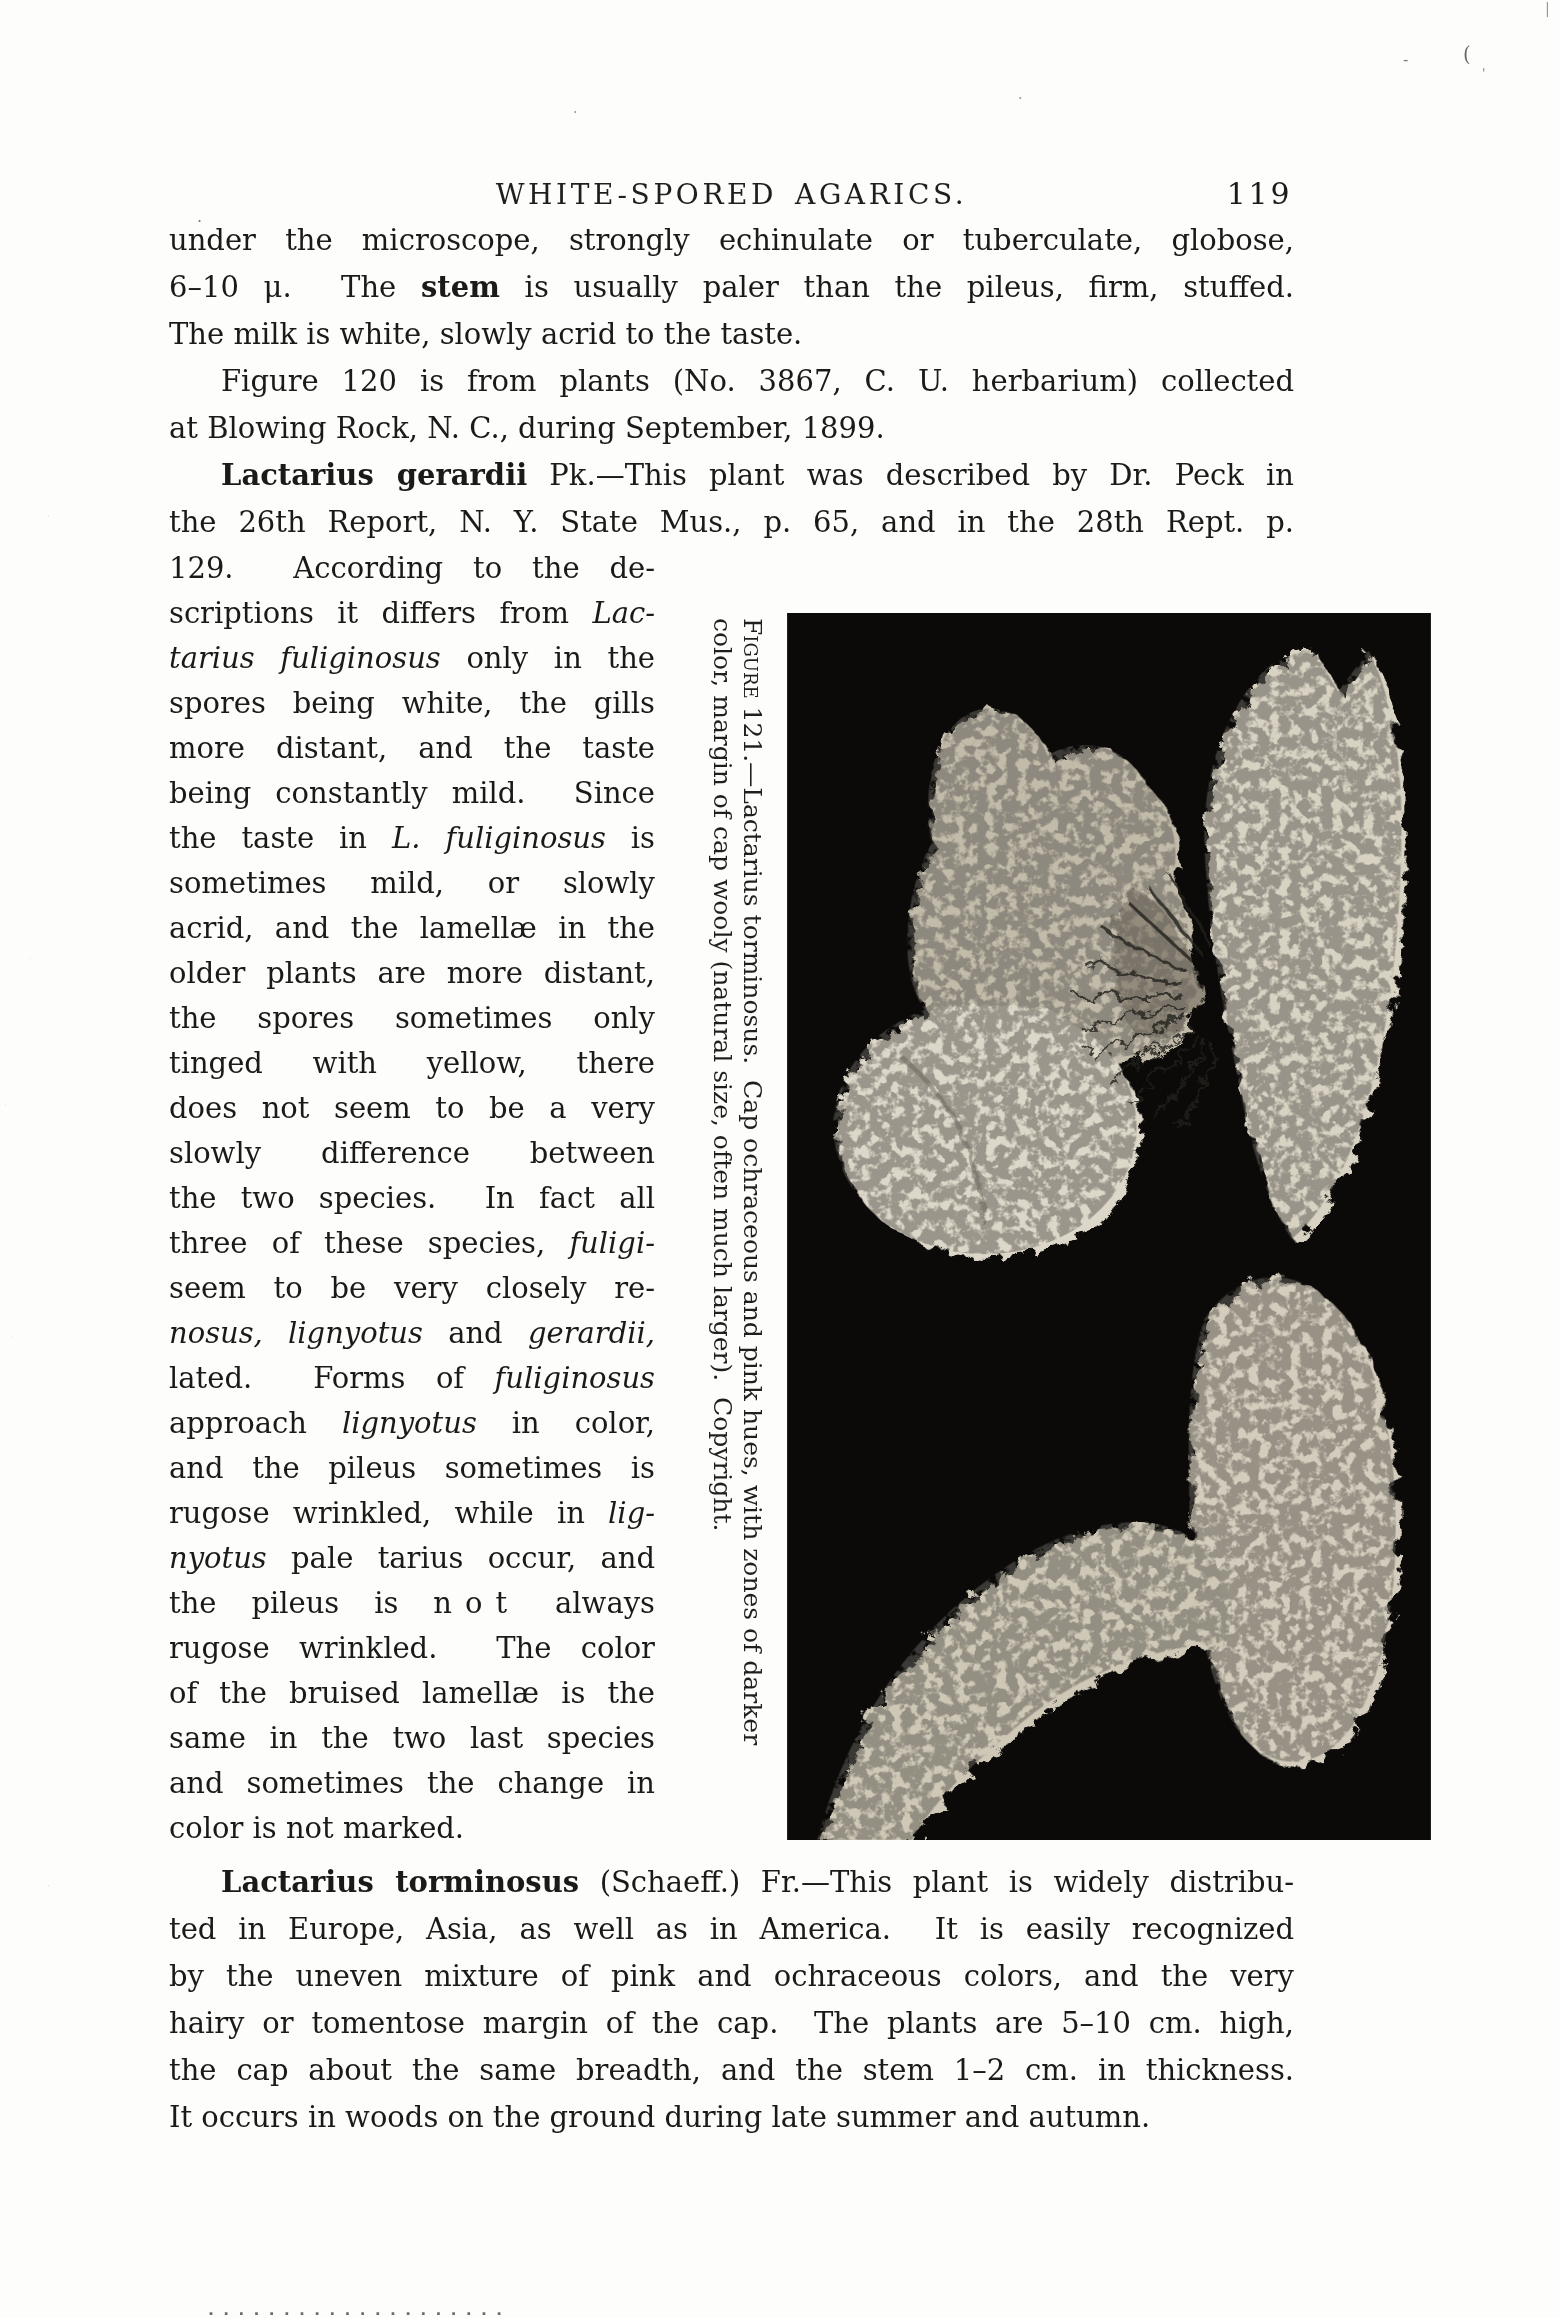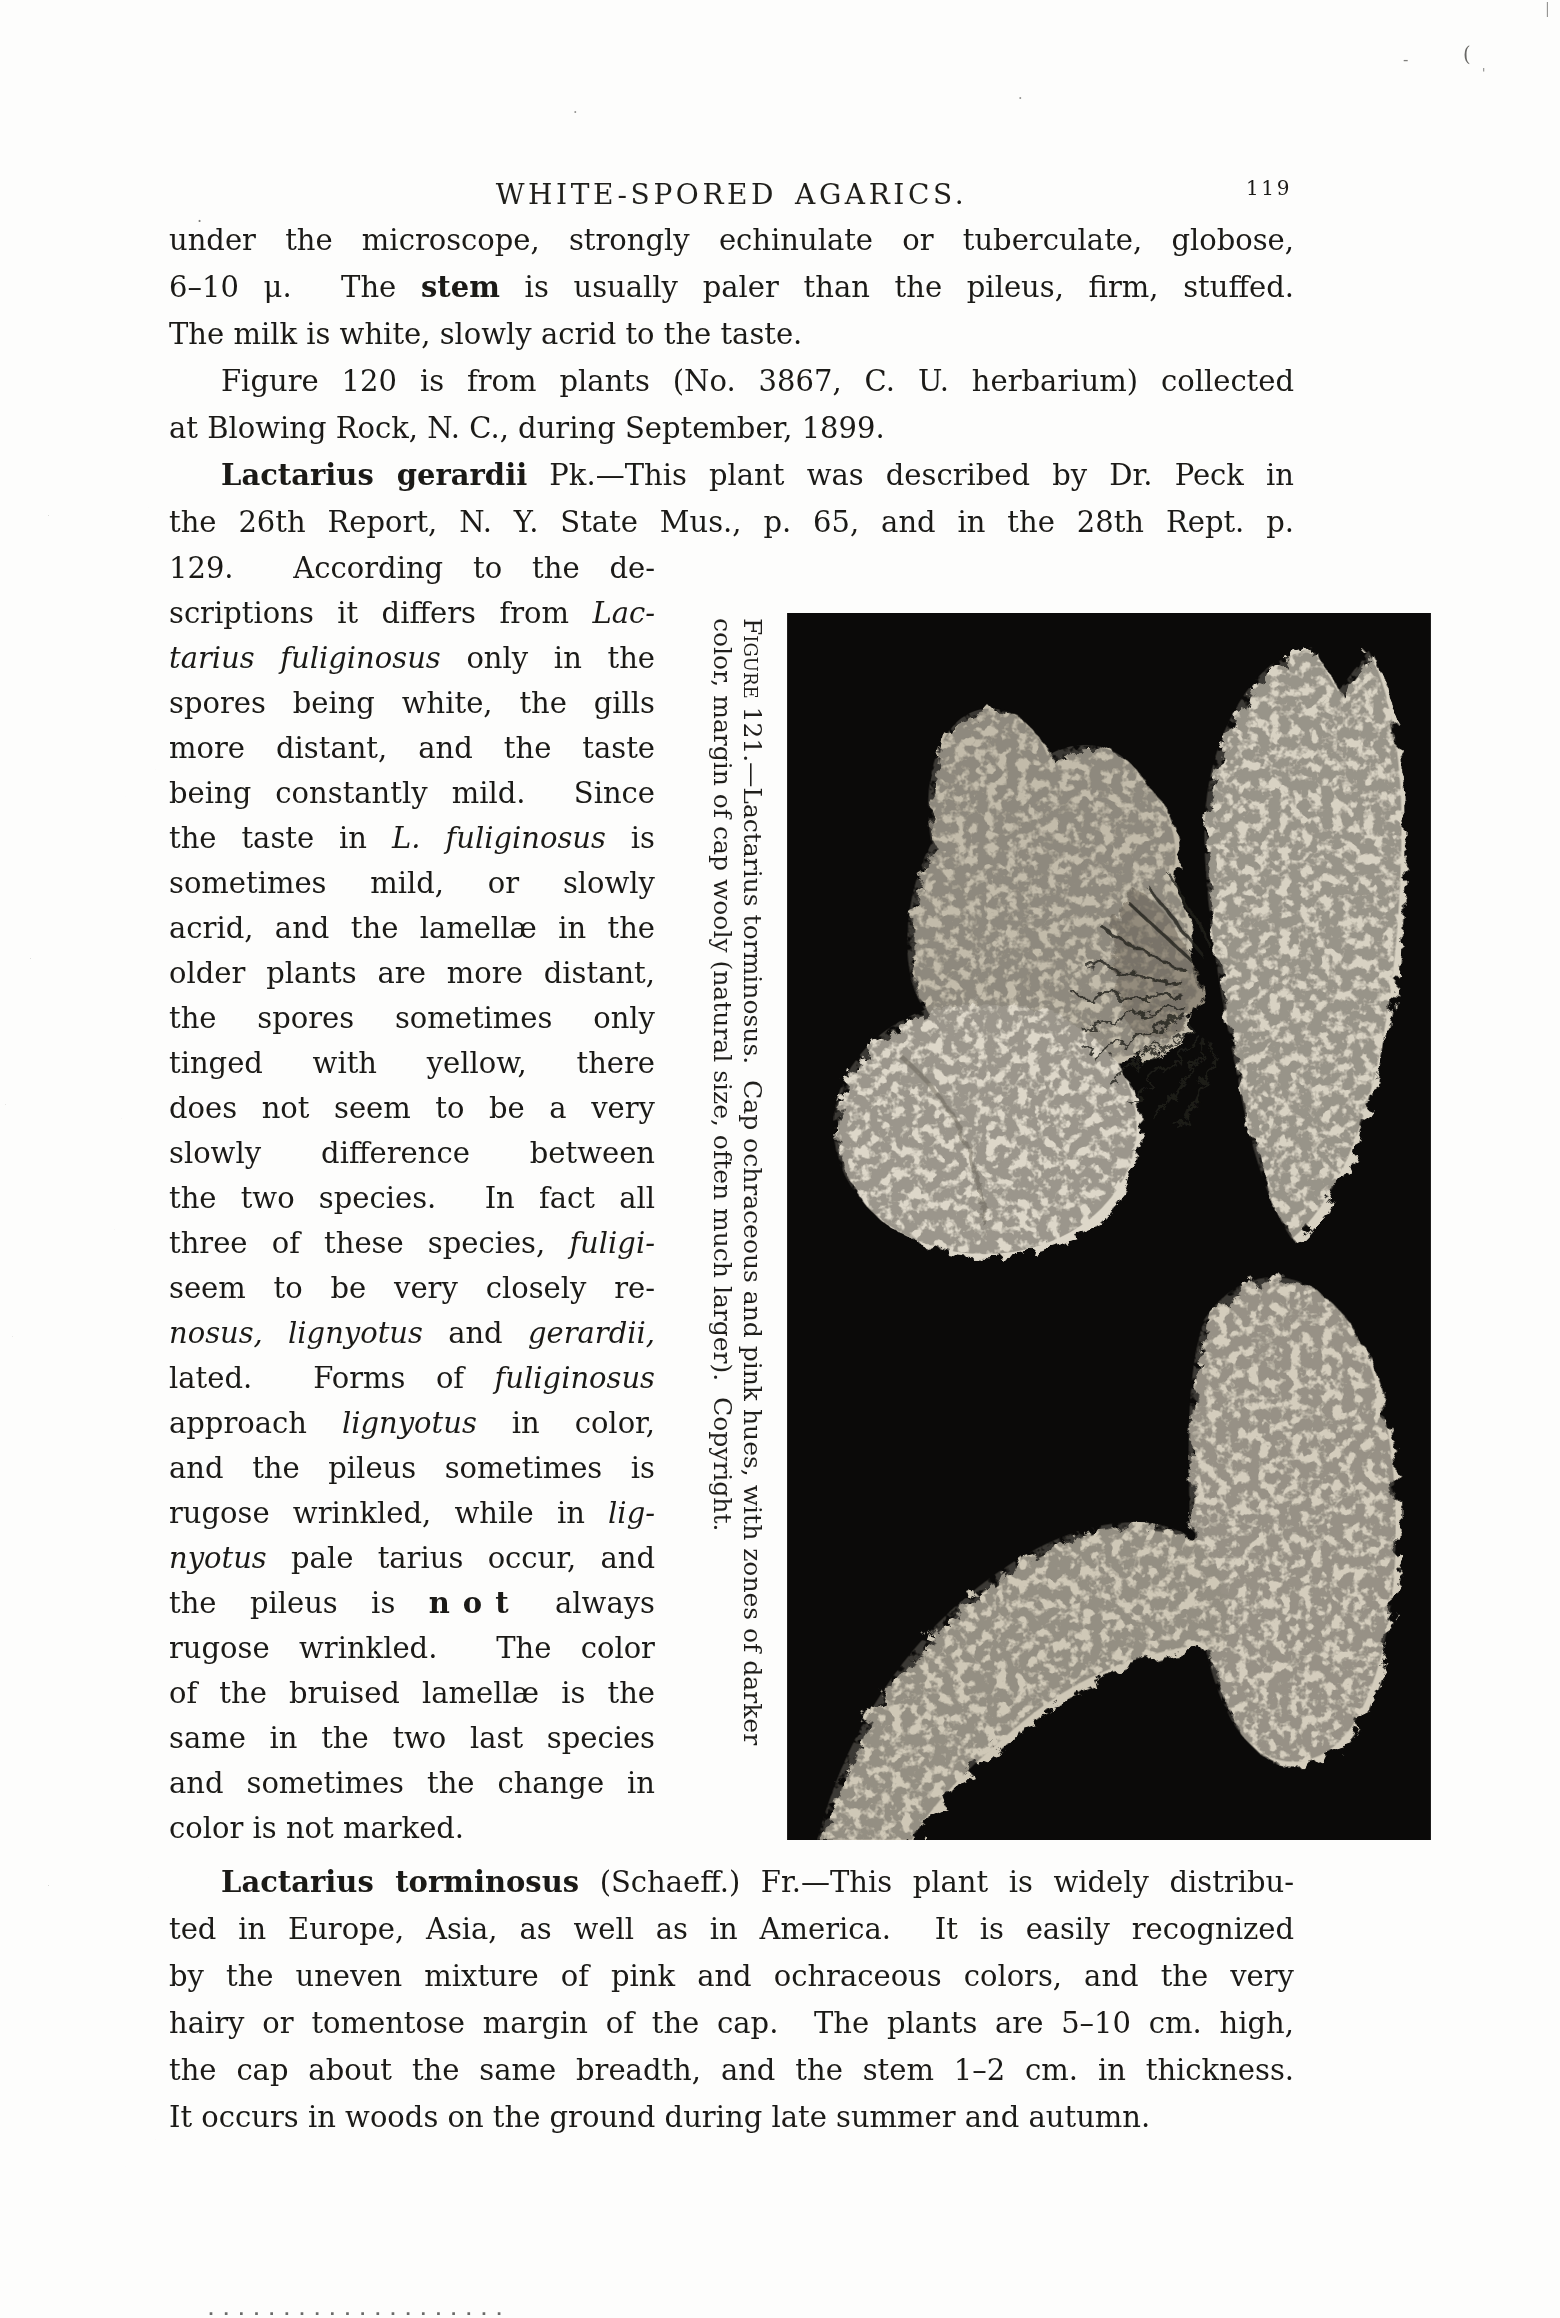--- a/index.html
+++ b/index.html
@@ -8,36 +8,36 @@
     position:relative;width:1561px;height:2319px;margin:0 auto;
     background:var(--paper);color:var(--ink);overflow:hidden;
     font-family:"DejaVu Serif","Liberation Serif",serif;
   }
   .noise{position:absolute;left:0;top:0;pointer-events:none;}
   .content{position:absolute;left:169px;top:0;width:1125px;}
   .running-head{position:relative;margin-top:178px;height:39px;}
   .title{
     text-align:center;font-size:28px;letter-spacing:3.6px;word-spacing:5.4px;color:#201f1b;
   }
-  .pagenum{position:absolute;right:1.8px;top:-1.8px;font-size:20px;letter-spacing:2.7px;}
+  .pagenum{position:absolute;right:1.8px;top:-1.8px;font-size:30px;letter-spacing:2.7px;}
   .para{font-size:29px;}
   .para .line{
     text-align:justify;text-align-last:justify;
     height:47px;line-height:47px;overflow:hidden;white-space:normal;
   }
   .para.narrow{width:486px;}
   .para.narrow .line{height:45px;line-height:45px;}
   .para .line.last{text-align-last:left;}
   .para .line.indent{text-indent:52px;}
   .p1{}
   .p4{margin-top:8px;}
   .s-b{font-weight:700;}
   .s-i{font-style:italic;}
   .s-sc{font-variant:small-caps;}
-  .s-sp{letter-spacing:.45em;font-weight:bold;}
+  .s-sp{letter-spacing:.45em;}
   .caption{
     position:absolute;left:767px;top:618px;width:1159px;
     transform:rotate(90deg);transform-origin:0 0;
     font-size:25px;color:#201f1c;
   }
   .caption .line{height:30px;line-height:30px;text-align:left;overflow:hidden;white-space:nowrap;}
   .photo{position:absolute;left:787px;top:613px;}
   #artifact-layer span{position:absolute;color:#2b2a27;font-family:"DejaVu Serif",serif;}
 </style>
 </head>

